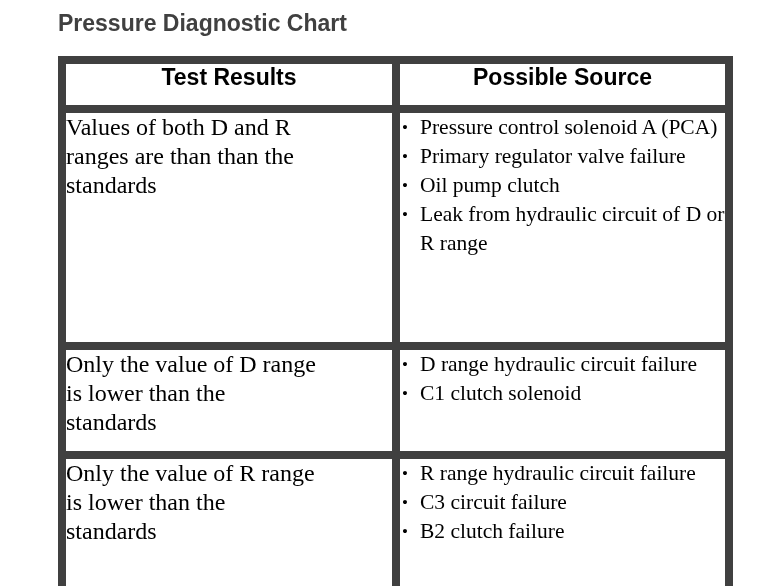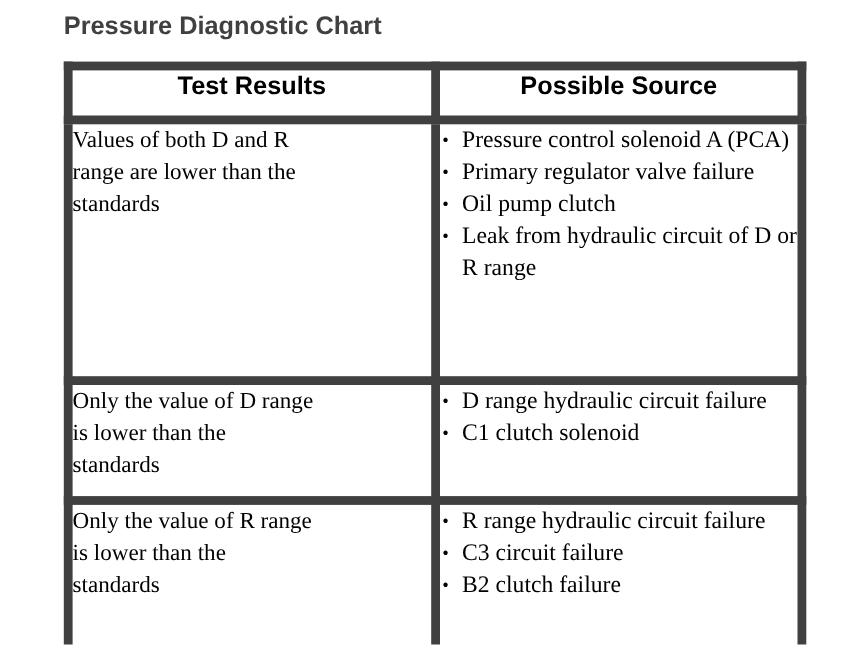--- a/index.html
+++ b/index.html
@@ -52,21 +52,21 @@
     font-weight: bold;
     font-size: 23px;
     height: 41px;
     vertical-align: middle;
     padding: 0 4px;
     white-space: nowrap;
   }
 
   .result-cell {
     padding: 9px 8px 10px 10px;
-    font-size: 21px;
+    font-size: 24px;
     line-height: 29px;
   }
   .result-cell .line { white-space: pre; }
 
   .source-cell {
     padding: 9px 6px 10px 10px;
     font-size: 21.5px;
     line-height: 29px;
   }
 
@@ -109,21 +109,21 @@
   <thead>
     <tr>
       <th class="header-cell">Test Results</th>
       <th class="header-cell">Possible Source</th>
     </tr>
   </thead>
   <tbody>
     <tr class="row-1">
       <td class="result-cell">
         <span class="line">Values of both D and R</span><br>
-        <span class="line">range are lower than the</span><br>
+        <span class="line">ranges are than than the</span><br>
         <span class="line">standards</span>
       </td>
       <td class="source-cell">
         <ul class="bullet-list">
           <li class="bullet-item">
             <span class="bullet-dot">•</span>
             <span class="bullet-text">Pressure control solenoid A (PCA)</span>
           </li>
           <li class="bullet-item">
             <span class="bullet-dot">•</span>

